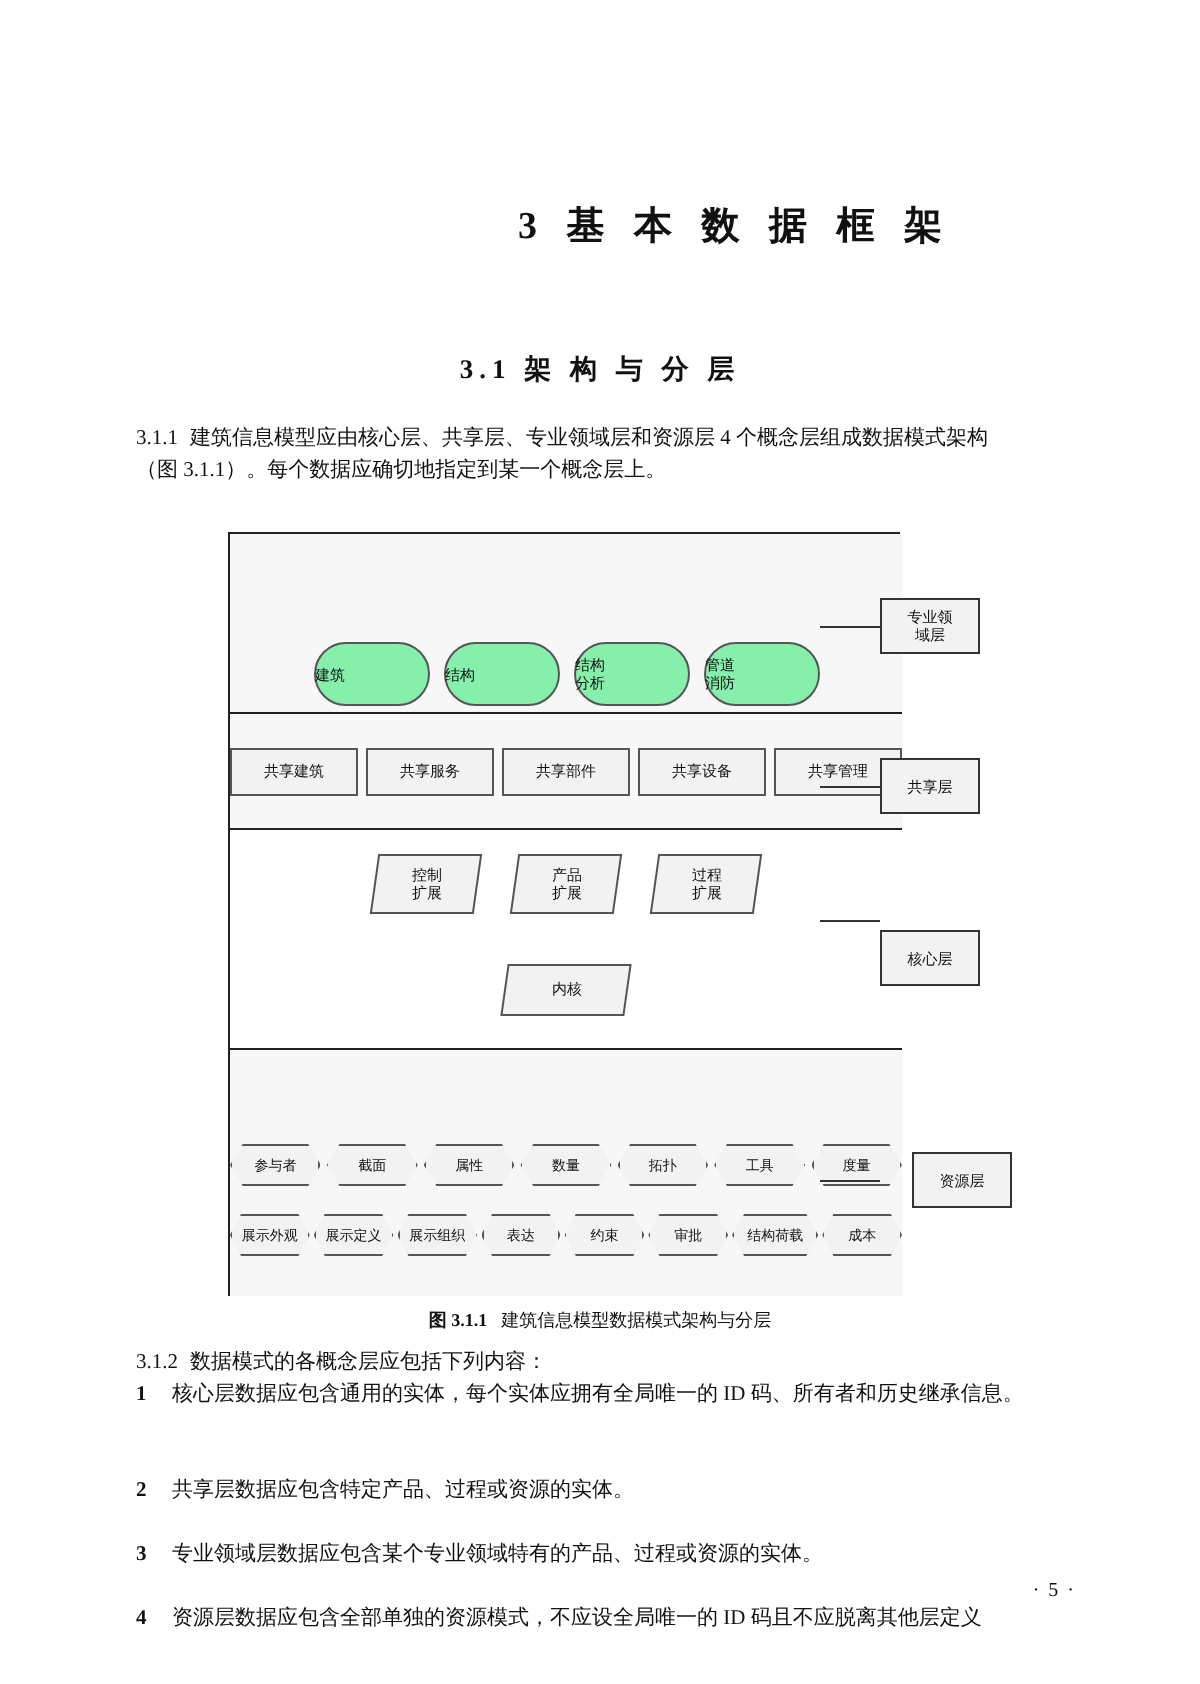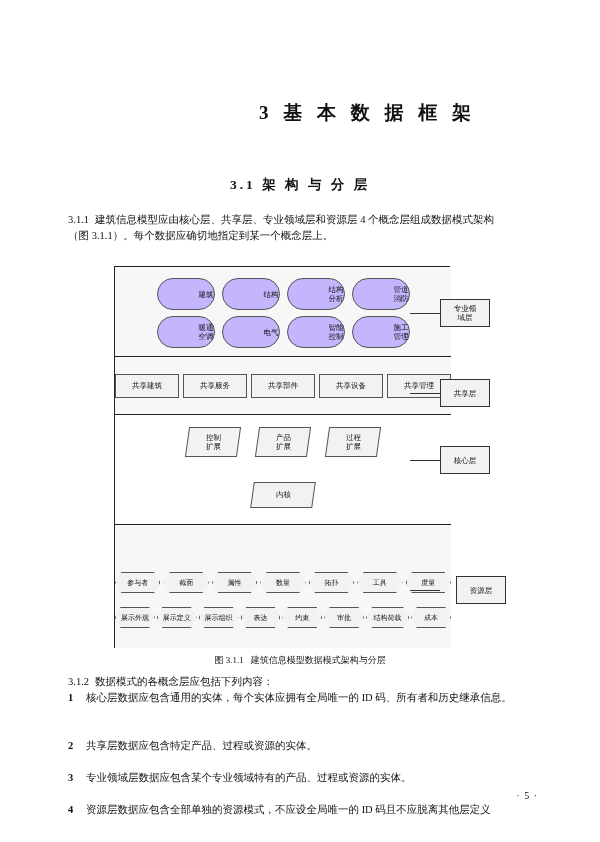--- a/index.html
+++ b/index.html
@@ -88,28 +88,29 @@
     justify-content: center;
     gap: 7px;
   }
 
   
   .rr {
     width: 58px;
     height: 32px;
     border: 1px solid #555;
     border-radius: 16px;
-    background: #c4b5fd;
-    display: flex;
-    align-items: center;
-    justify-content: flex-end;
+    background: #86efac;
+    display: flex;
+    align-items: center;
+    justify-content: flex-start;
     font-size: 7.5px;
     line-height: 9px;
     text-align: center;
     box-sizing: border-box;
+    margin-top: 43px;
   }
   
   .sr {
     width: 64px;
     height: 24px;
     border: 1px solid #555;
     background: #f2f2f2;
     display: flex;
     align-items: center;
     justify-content: center;
@@ -183,21 +184,21 @@
   }
 
   .fig-caption {
     position: absolute;
     top: 654px;
     left: 0;
     width: 600px;
     text-align: center;
     font-size: 9px;
   }
-  .fig-caption .num { margin-right: 7px; }
+  .fig-caption .num { margin-right: 7px; font-weight: bold; }
 
   .p2 { top: 674px; }
   .list {
     position: absolute;
     left: 68px;
     width: 464px;
     font-size: 10.5px;
     line-height: 16px;
   }
   .list-item { position: relative; padding-left: 18px; }
@@ -356,21 +357,21 @@
   <div class="legend" style="left:440px; top:299px;">
     <span>专业领<br>域层</span>
   </div>
   <div class="leader" style="left:410px; top:313px; width:30px;"></div>
 
   <div class="legend" style="left:440px; top:379px;">
     <span>共享层</span>
   </div>
   <div class="leader" style="left:410px; top:393px; width:30px;"></div>
 
-  <div class="legend" style="left:440px; top:446px;">
+  <div class="legend" style="left:440px; top:465px;">
     <span>核心层</span>
   </div>
   <div class="leader" style="left:410px; top:460px; width:30px;"></div>
 
   <div class="legend" style="left:456px; top:576px;">
     <span>资源层</span>
   </div>
   <div class="leader" style="left:410px; top:590px; width:30px;"></div>
 
   <div class="fig-caption">

